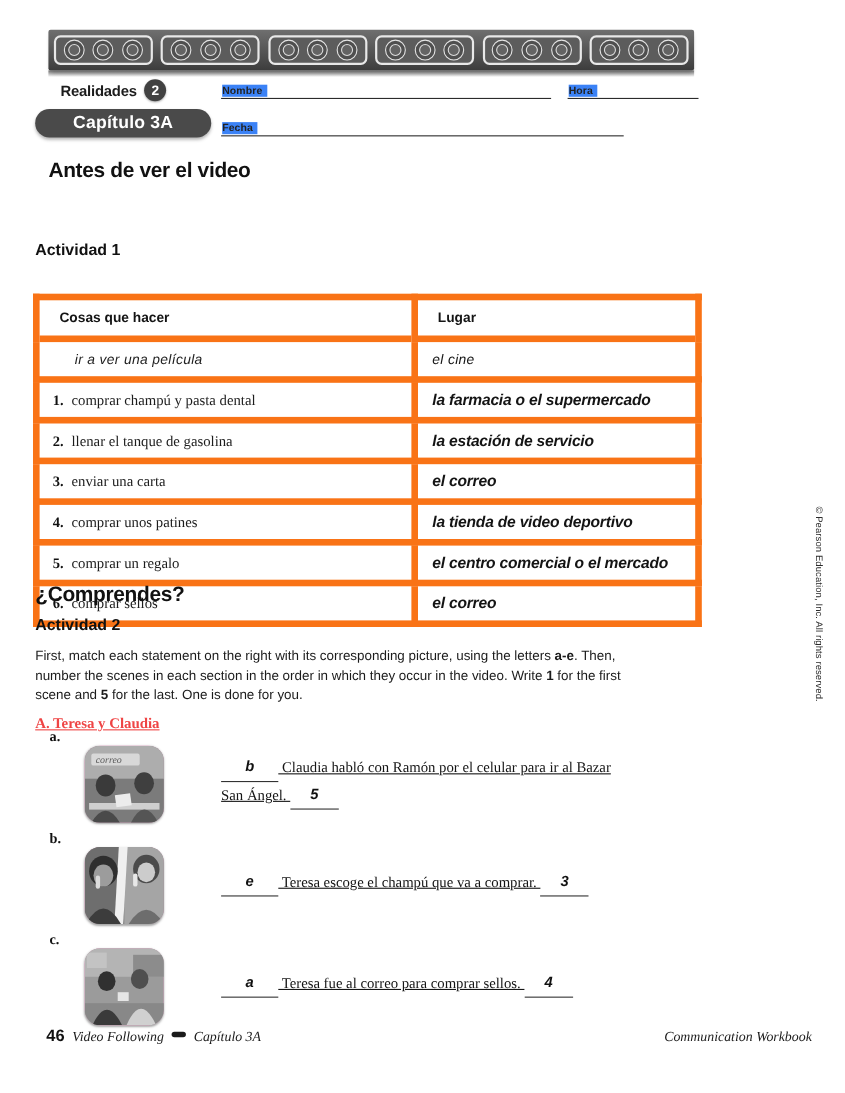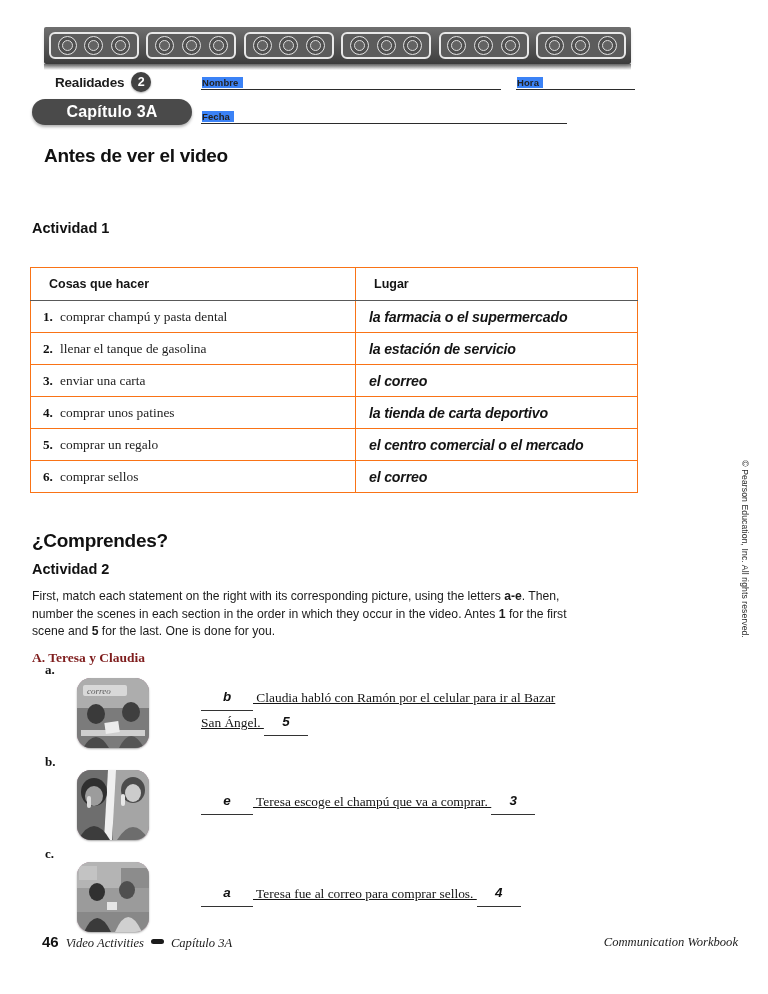--- a/index.html
+++ b/index.html
@@ -234,35 +234,36 @@
   #heading-act2       { left: 32px; top: 561px; }
   #instructions-act2  { left: 32px; top: 588px; width: 560px; }
 
   #subsection-a {
     position: absolute;
     left: 32px;
     top: 650px;
     font-family: "Liberation Serif", serif;
     font-size: 13.5px;
     font-weight: bold;
-    color: #7f1d1d;
+    color: #ef4444;
+    text-decoration: underline;
   }
 
   
   .answer-table {
     position: absolute;
     left: 30px;
     top: 267px;
     width: 608px;
     border-collapse: collapse;
     border: 1.6px solid #595959;
     background: #fff;
   }
   .answer-table td, .answer-table th {
-    border: 1px solid #f97316;
+    border: 6px solid #f97316;
     padding: 0;
     vertical-align: middle;
     text-align: left;
   }
   .answer-table .col-task { width: 306px; }
   .col-head {
     font-size: 12.5px;
     font-weight: bold;
     color: #141414;
     height: 32px;
@@ -485,50 +486,54 @@
   <div class="activity-heading" id="heading-act1">Actividad 1</div>
 
   <table class="answer-table">
     <thead>
       <tr>
         <th class="col-head col-task">Cosas que hacer</th>
         <th class="col-head">Lugar</th>
       </tr>
     </thead>
     <tbody id="table-body">
+        <tr class="example-row">
+          <td class="task-cell col-task"><span>ir a ver una película</span></td>
+          <td class="place-cell">el cine</td>
+        </tr>
         <tr>
           <td class="task-cell col-task"><span class="task-num">1.</span><span>comprar champú y pasta dental</span></td>
           <td class="place-cell">la farmacia o el supermercado</td>
         </tr>
         <tr>
           <td class="task-cell col-task"><span class="task-num">2.</span><span>llenar el tanque de gasolina</span></td>
           <td class="place-cell">la estación de servicio</td>
         </tr>
         <tr>
           <td class="task-cell col-task"><span class="task-num">3.</span><span>enviar una carta</span></td>
           <td class="place-cell">el correo</td>
         </tr>
         <tr>
           <td class="task-cell col-task"><span class="task-num">4.</span><span>comprar unos patines</span></td>
-          <td class="place-cell">la tienda de carta deportivo</td>
+          <td class="place-cell">la tienda de video deportivo</td>
         </tr>
         <tr>
           <td class="task-cell col-task"><span class="task-num">5.</span><span>comprar un regalo</span></td>
           <td class="place-cell">el centro comercial o el mercado</td>
         </tr>
         <tr>
           <td class="task-cell col-task"><span class="task-num">6.</span><span>comprar sellos</span></td>
           <td class="place-cell">el correo</td>
         </tr>
       </tbody>
   </table>
 
   <div class="section-heading" id="heading-comprendes">¿Comprendes?</div>
   <div class="activity-heading" id="heading-act2">Actividad 2</div>
-  <div class="instructions" id="instructions-act2"><span>First, match each statement on the right with its corresponding picture, using the letters </span><b>a-e</b><span>. Then, number the scenes in each section in the order in which they occur in the video. </span><span>Antes </span><b>1</b><span> for the first scene and </span><b>5</b><span> for the last. One is done for you.</span></div>
+  <div class="instructions" id="instructions-act2"><span>First, match each statement on the right with its corresponding picture, using the letters </span><b>a-e</b><span>. Then, number the scenes in each section in the order in which they occur in the video. </span><span>Write </span><b>1</b><span> for the first scene and </span><b>5</b><span> for the last. One is done for you.</span></div>
   <div id="subsection-a">A.  Teresa y Claudia</div>
 
   <div id="match-items">
       <div class="match-item" id="match-a">
         <span class="match-letter">a.</span>
         <div class="photo">
           <svg viewBox="0 0 72 70" preserveAspectRatio="none">
             <rect width="72" height="70" fill="#8e8e8e"></rect>
             <rect x="0" y="0" width="72" height="30" fill="#adadad"></rect>
             <rect x="6" y="7" width="44" height="11" rx="2" fill="#d8d8d8"></rect>
@@ -579,21 +584,21 @@
             <path d="M38 70 q13 -30 27 0 z" fill="#d0d0d0"></path>
             <rect x="30" y="40" width="10" height="8" fill="#e5e5e5"></rect>
           </svg>
         </div>
         <div class="match-text"><span class="blank blank-letter"><span class="ans">a</span></span><span> Teresa fue al correo para comprar sellos. </span><span class="blank blank-number"><span class="ans">4</span></span></div>
       </div>
     </div>
 
   <div class="footer-left">
     <span class="page-number">46</span>
-    <span class="footer-italic">Video Activities</span>
+    <span class="footer-italic">Video Following</span>
     <span class="footer-dash"></span>
     <span class="footer-italic">Capítulo 3A</span>
   </div>
   <div class="footer-right">Communication Workbook</div>
 
   <div class="copyright-vertical">© Pearson Education, Inc. All rights reserved.</div>
 
 </div>
 
 </body></html>

